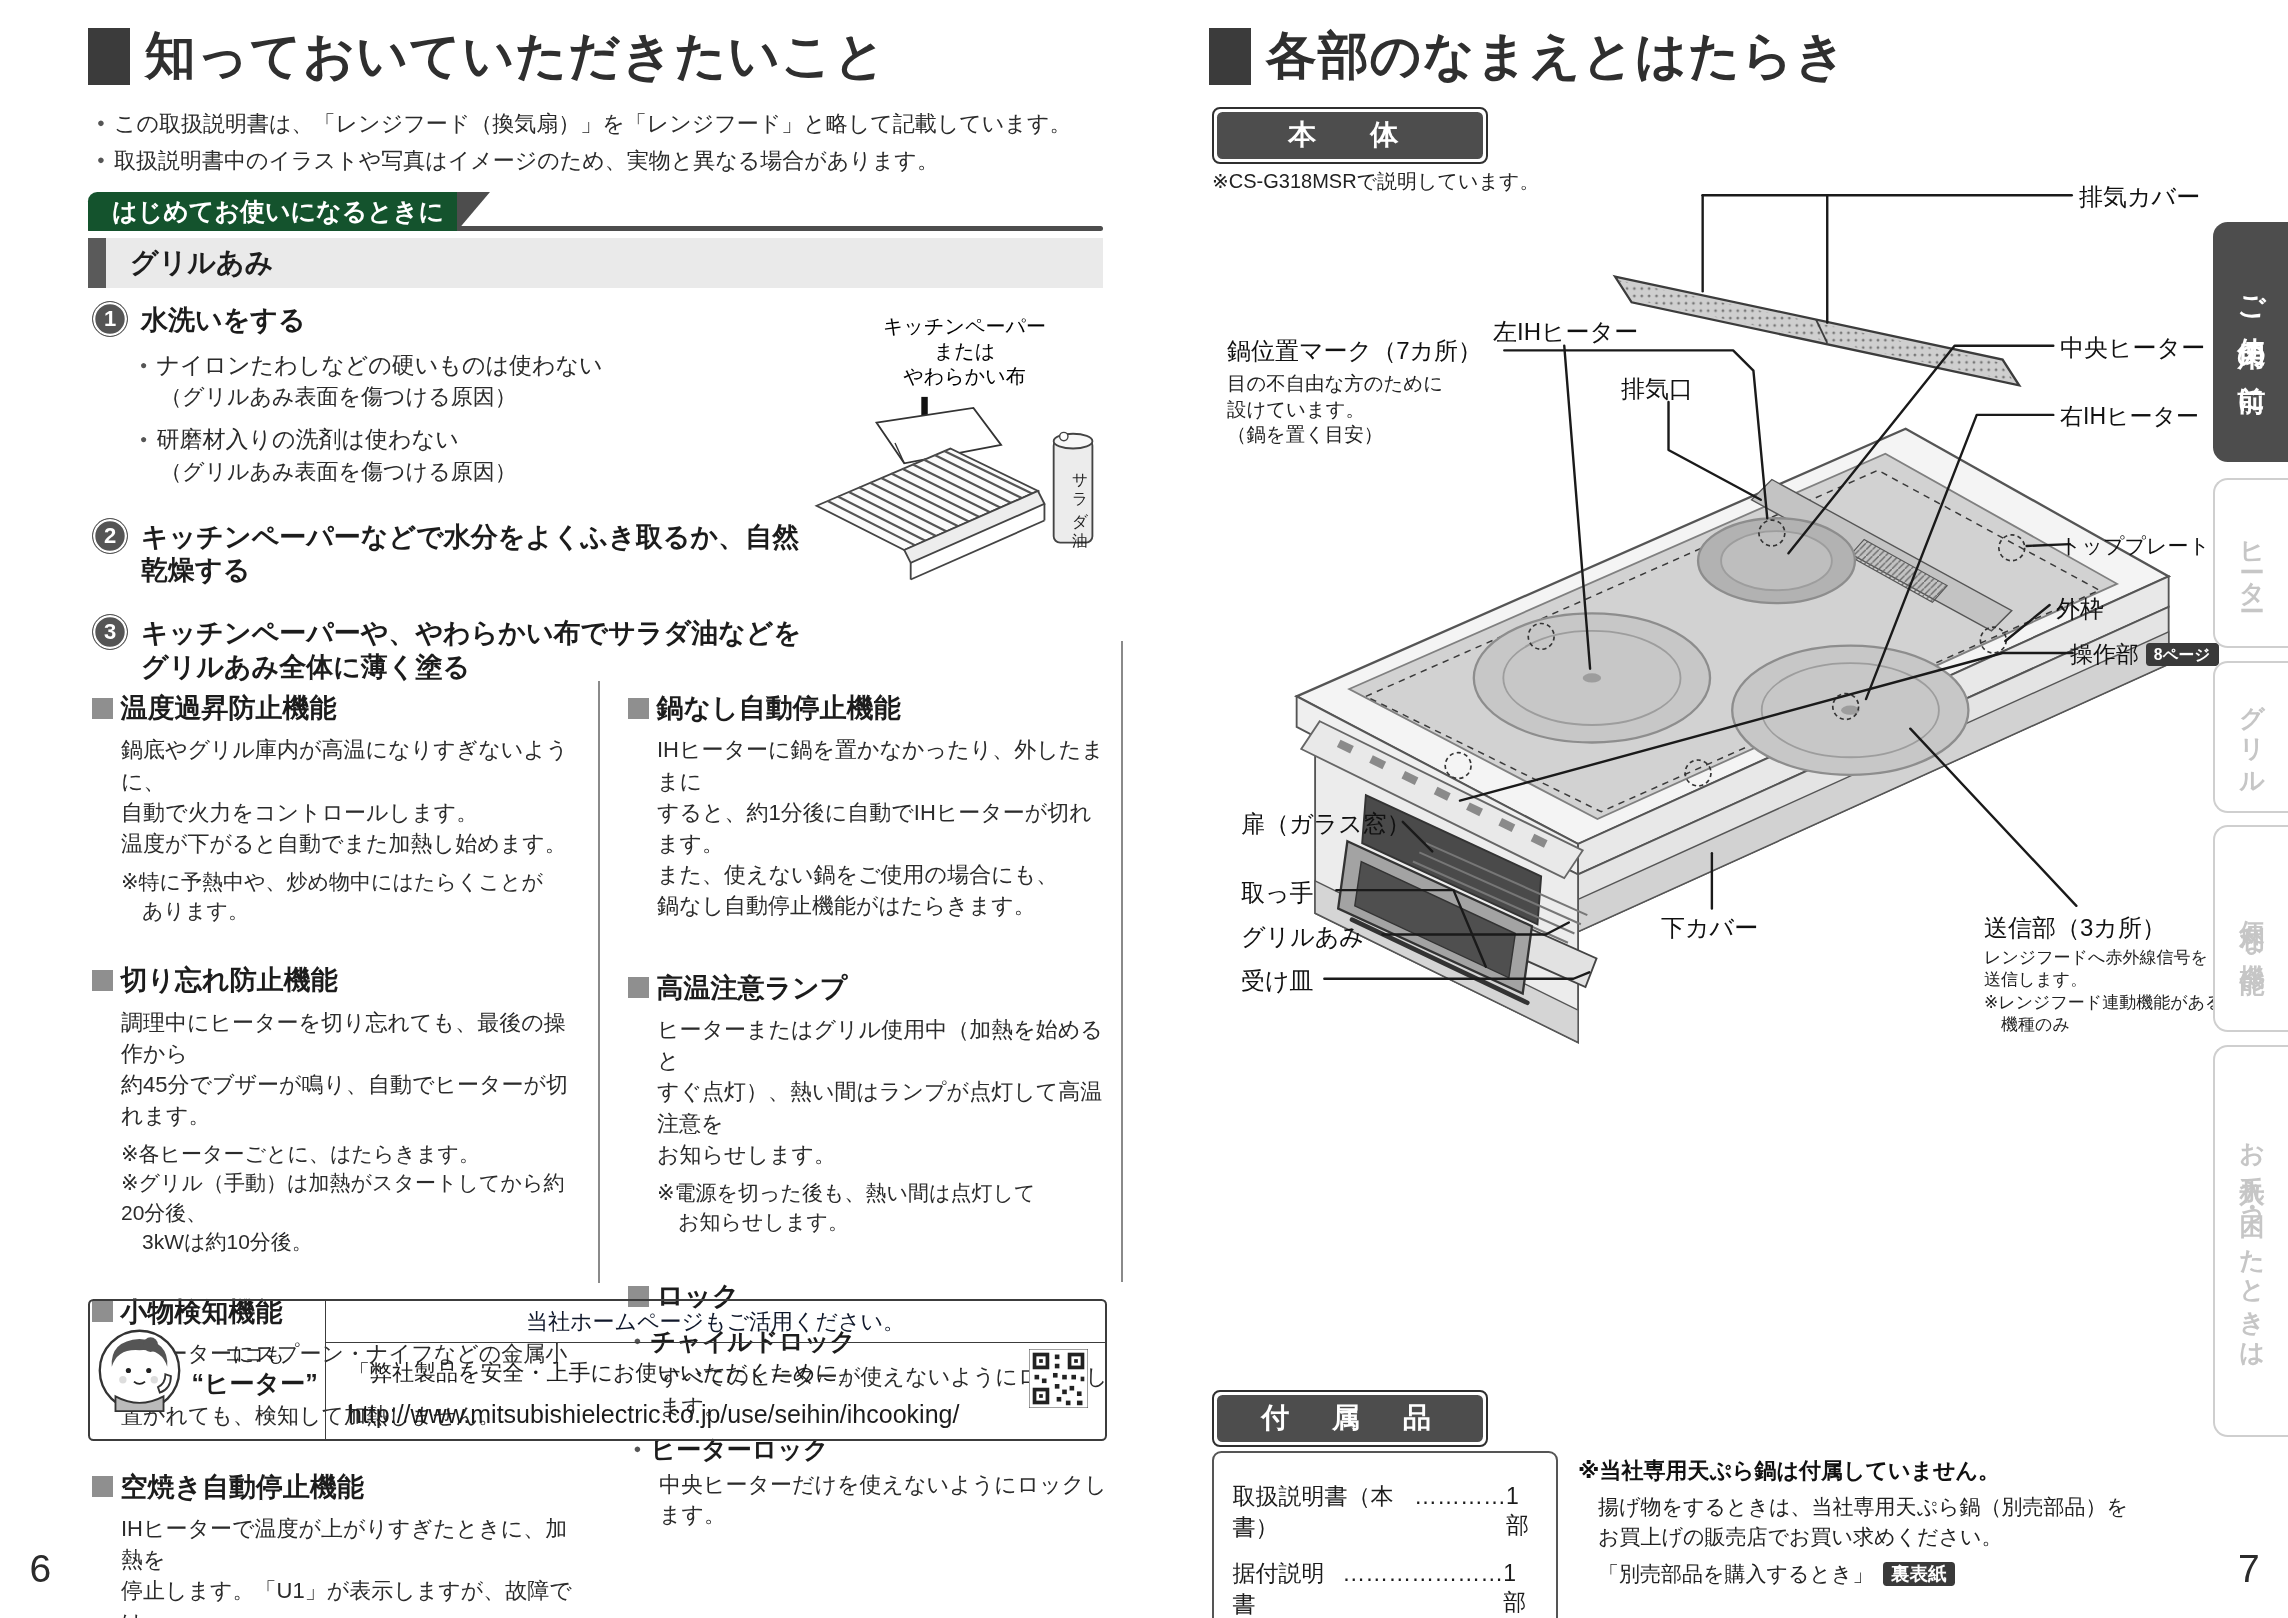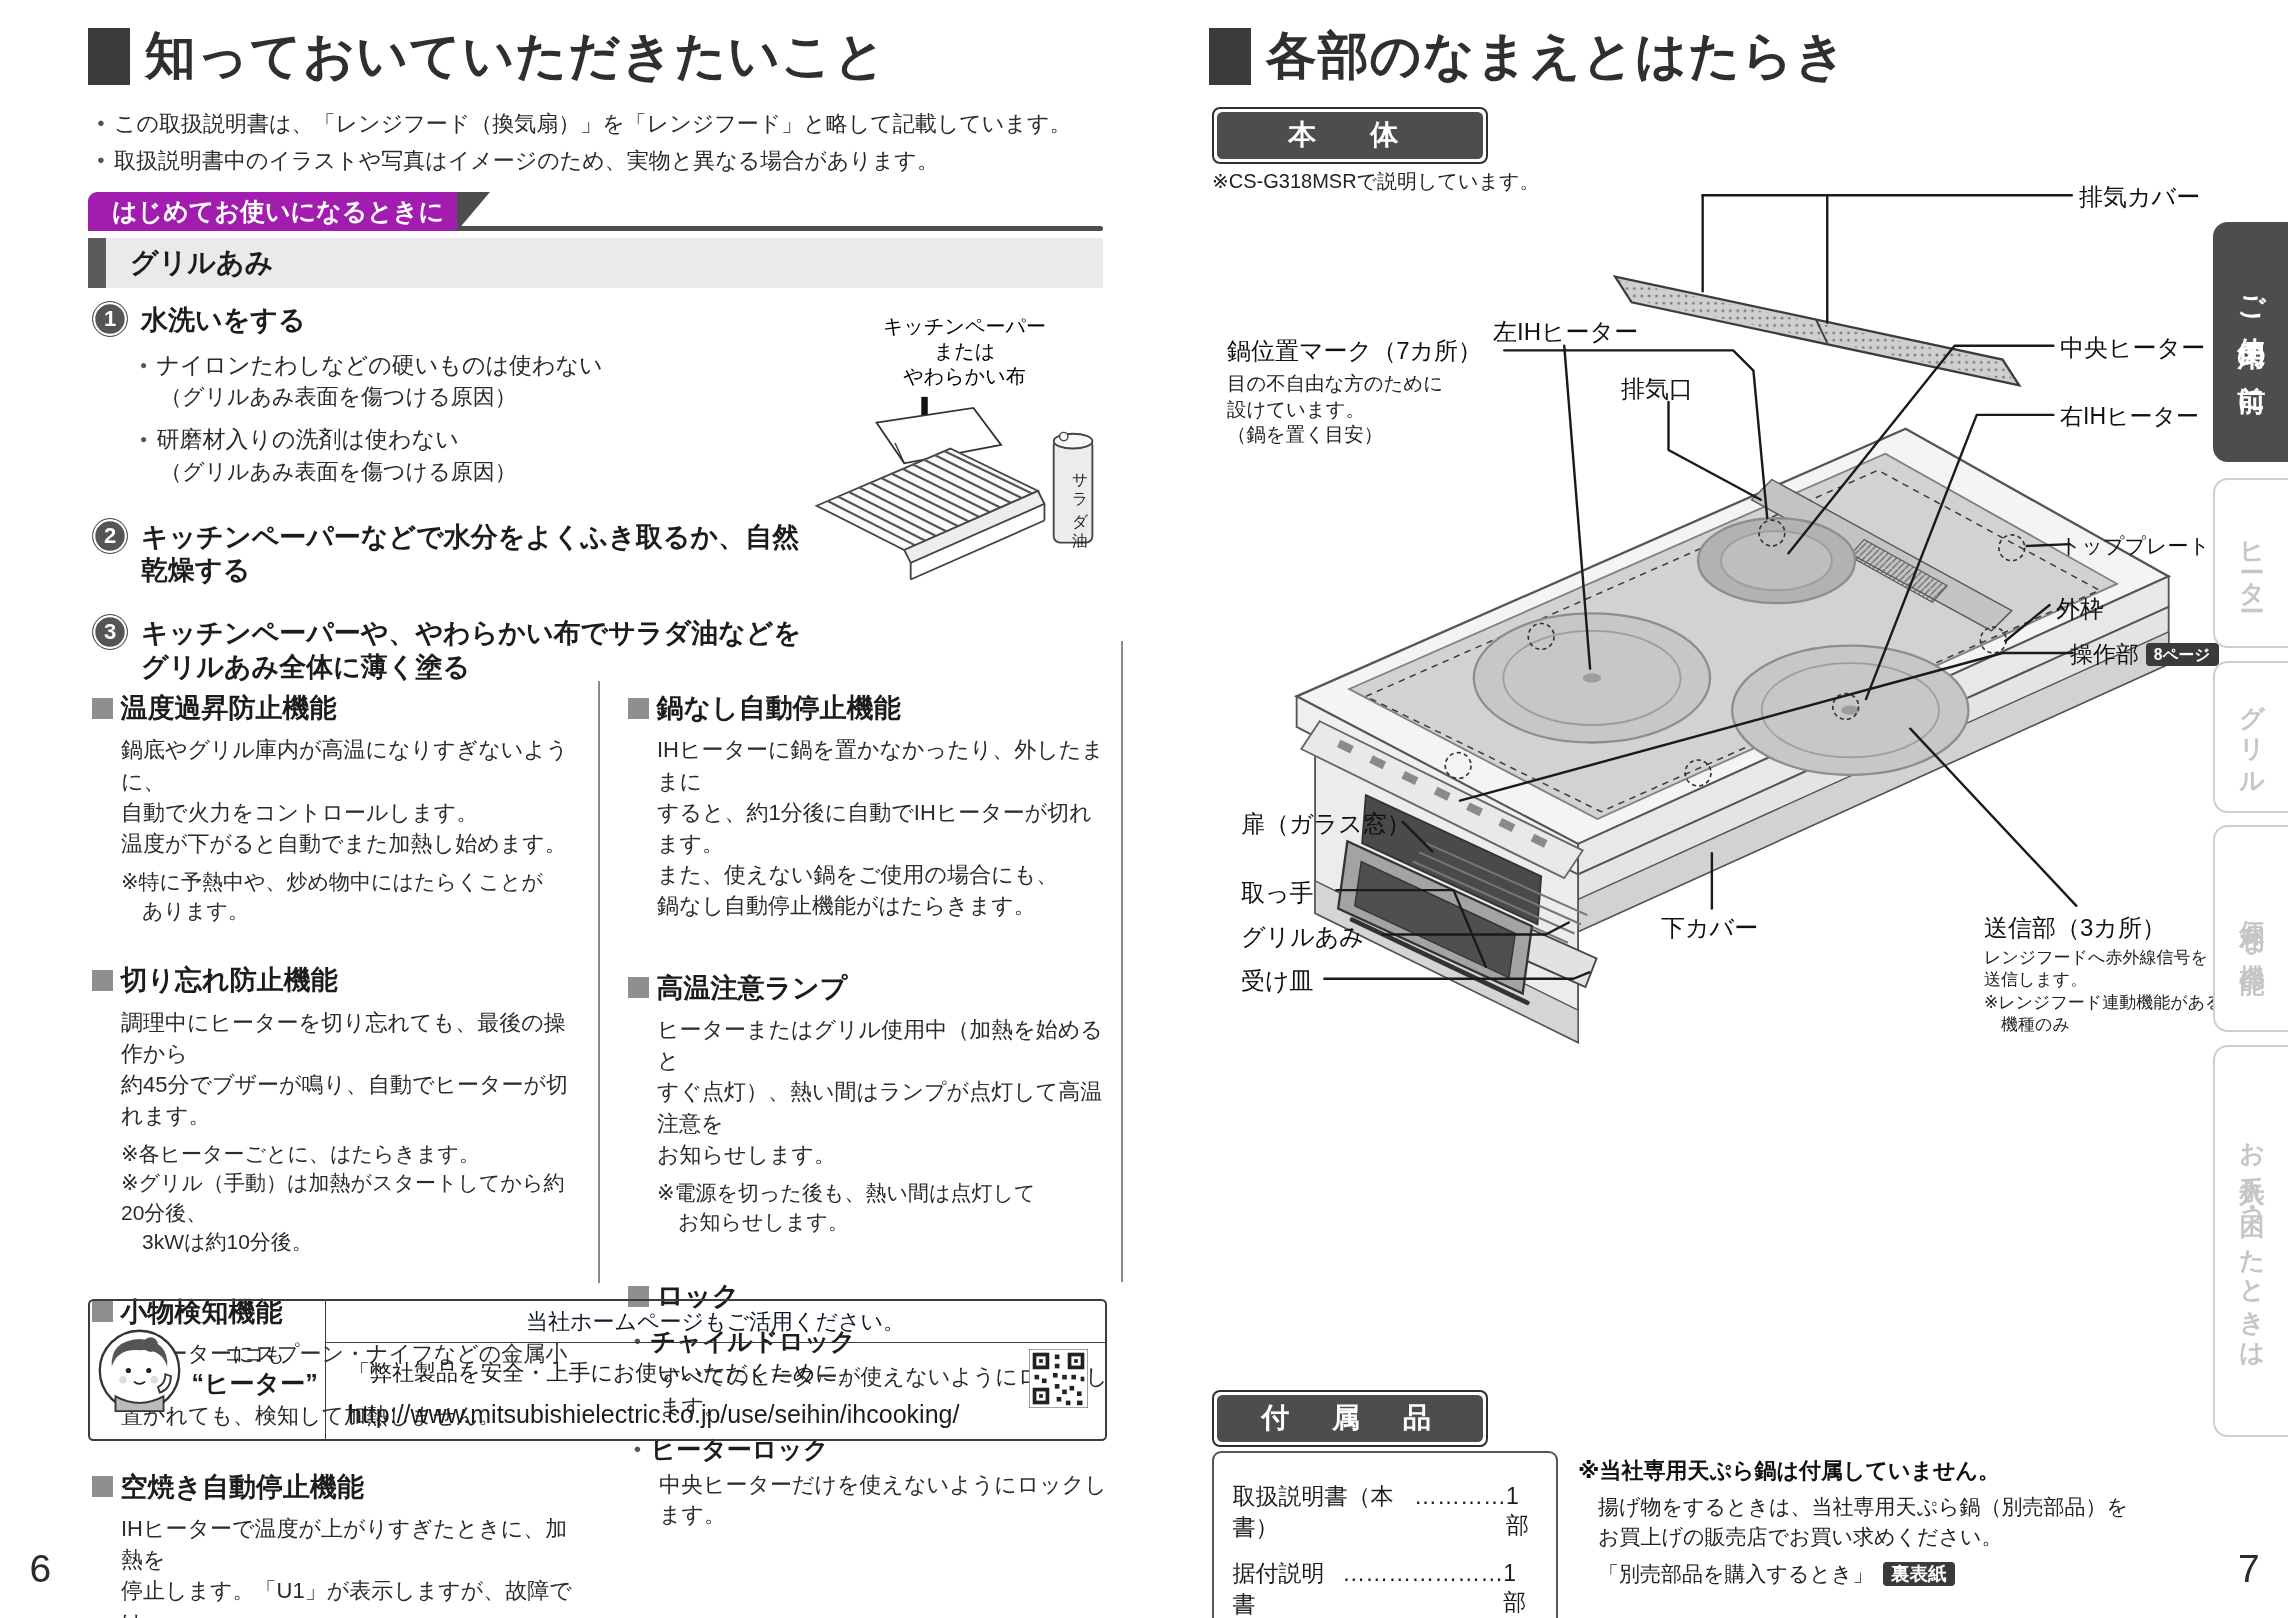--- a/index.html
+++ b/index.html
@@ -12,21 +12,21 @@
   .pg-title{display:flex;align-items:center;gap:14.8px;}
   .pg-title .sq{width:42px;height:57px;background:#3b3b3b;flex:none;}
   .pg-title .txt{font-size:51px;font-weight:bold;color:#2f2f2f;letter-spacing:0.9px;}
 
   
   .ibullet{display:flex;align-items:flex-start;gap:9.2px;font-size:22px;color:#2b2b2b;margin-bottom:7.4px;}
   .ibullet::before{content:"●";font-size:13px;color:#555;line-height:28px;}
 
   
   .sec-tab{position:absolute;height:39px;}
-  .sec-tab .tabbody{position:relative;z-index:2;background:#a21caf;color:#fff;font-weight:bold;
+  .sec-tab .tabbody{position:relative;z-index:2;background:#14532d;color:#fff;font-weight:bold;
       font-size:25px;line-height:39px;padding:0 13px 0 24px;border-radius:9.2px 0 0 1.8px;float:left;}
   .sec-tab .slant{float:left;width:0;height:0;border-top:39px solid #4d4d4d;border-right:33px solid transparent;}
   .sec-tab .rule{position:absolute;left:0;right:0;bottom:0;height:4.6px;background:#4d4d4d;border-radius:0 2.8px 2.8px 0;}
 
   .sub-bar{background:#eaeaea;border-left:18.5px solid #5a5a5a;height:50px;line-height:50px;
       font-size:28px;font-weight:bold;padding-left:24px;color:#1d1d1d;}
 
   
   .step{display:flex;gap:13px;align-items:flex-start;}
   .stepnum{width:34px;height:34px;border-radius:50%;background:#555;color:#fff;border:1.8px solid #555;

